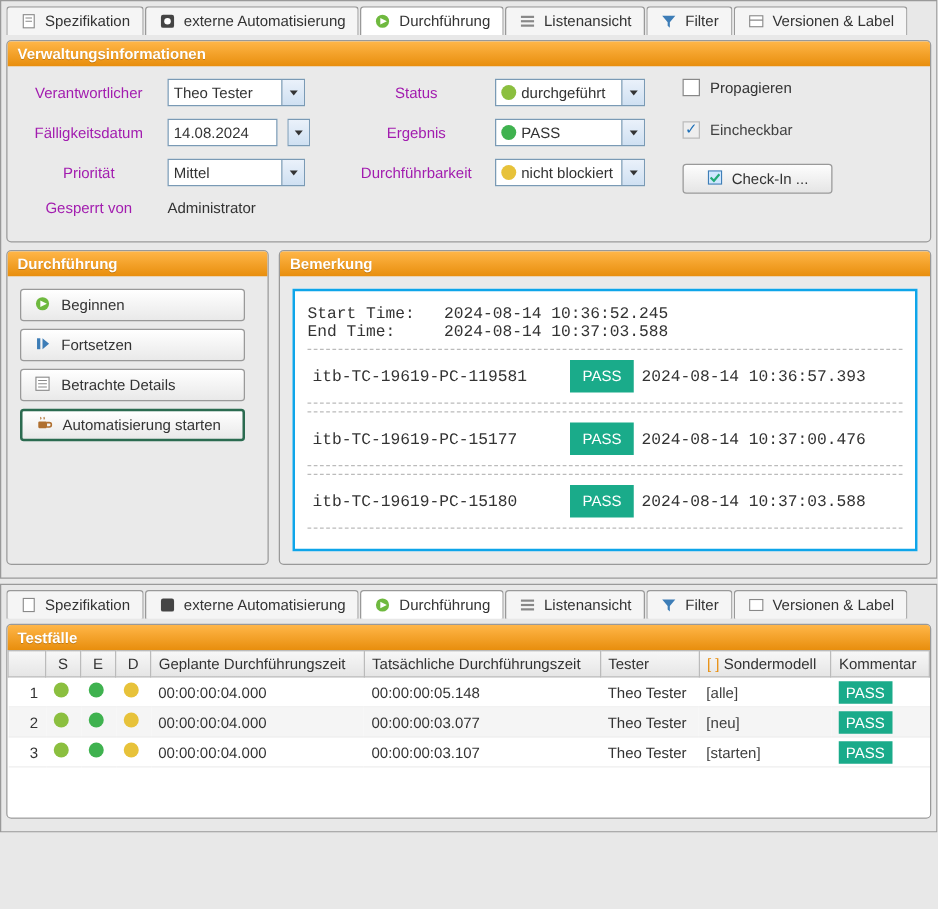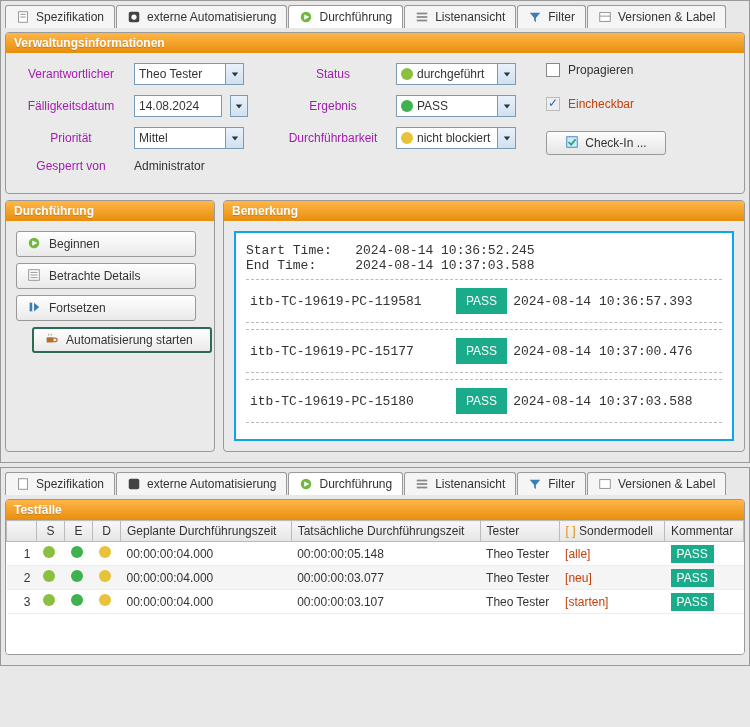--- a/index.html
+++ b/index.html
@@ -19,31 +19,31 @@
   .arrow svg { width:8px; height:8px; }
   .status-dot { width:12px; height:12px; border-radius:50%; margin-right:4px; display:inline-block; flex-shrink:0; }
   .btn { display:flex; align-items:center; gap:6px; padding:3px 12px; background:linear-gradient(#fdfdfd,#e5e5e5); border:1px solid #999; border-radius:3px; cursor:pointer; height:24px; }
   .btn.disabled { color:#aaa; }
   .checkbox { width:14px; height:14px; border:1px solid #888; background:#fff; display:inline-block; position:relative; }
   .checkbox.checked::after { content:"✓"; position:absolute; top:-2px; left:1px; color:#1d6fb7; font-size:12px; }
   .checkbox.disabled { background:#eee; border-color:#bbb; }
   .two-col { display:flex; gap:8px; align-items:stretch; }
   .left-buttons { display:flex; flex-direction:column; gap:6px; }
   .action-btn { display:flex; align-items:center; gap:8px; padding:4px 10px; background:linear-gradient(#fff,#e9e9e9); border:1px solid #999; border-radius:3px; cursor:pointer; width:180px; height:26px; }
-  .action-btn.active { border:2px solid #2b6b50;margin-left:16px; }
+  .action-btn.active { border:2px solid #2b6b50; }
   .bemerkung-body { background:#fff; border:2px solid #0ea5e9; padding:10px; font-family:"Courier New",monospace; font-size:13px; min-height:210px; }
   .step-row { display:flex; align-items:center; gap:6px; border-top:1px dashed #bbb; border-bottom:1px dashed #bbb; padding:8px 4px; margin-top:6px; }
   .step-id { width:200px; }
   .step-ts { flex:1; }
   .pass-badge { background:#1aab8a; color:#fff; padding:6px 10px; font-size:12px; font-family:Arial; }
   .table { width:100%; border-collapse:collapse; font-size:12px; }
   .table th { background:linear-gradient(#f7f7f7,#e5e5e5); border:1px solid #bbb; padding:3px 6px; text-align:left; font-weight:normal; color:#333; }
   .table td { padding:4px 6px; border-bottom:1px solid #eee; }
   .table tr.odd { background:#f5f5f5; }
-  .muted { color:#c2410c; }
+  .muted { color:#404040; }
   .hint { text-align:right; font-size:11px; color:#333; padding:2px 6px; }
   .col-right { display:flex; flex-direction:column; gap:10px;justify-content:center; }
 </style>
 </head>
 <body>
 
 <div class="frame">
 
   <div class="tabs">
     <div class="tab">
@@ -203,33 +203,33 @@
       <div class="panel-body left-buttons">
         <div class="action-btn">
           <span><svg width="14" height="14" viewBox="0 0 16 16">
                 <circle cx="8" cy="8" r="6" fill="#6fb93f"></circle>
                 <polygon points="6,5 12,8 6,11" fill="#fff"></polygon>
               </svg></span>
           <span>Beginnen</span>
         </div>
         <div class="action-btn">
           <span><svg width="14" height="14" viewBox="0 0 16 16">
+                <rect x="3" y="3" width="3" height="10" fill="#3d7db7"></rect>
+                <polygon points="8,3 14,8 8,13" fill="#3d7db7"></polygon>
+              </svg></span>
+          <span>Fortsetzen</span>
+        </div>
+        <div class="action-btn">
+          <span><svg width="14" height="14" viewBox="0 0 16 16">
                 <rect x="2" y="2" width="12" height="12" fill="#fff" stroke="#888"></rect>
                 <line x1="4" y1="5" x2="12" y2="5" stroke="#888"></line>
                 <line x1="4" y1="8" x2="12" y2="8" stroke="#888"></line>
                 <line x1="4" y1="11" x2="12" y2="11" stroke="#888"></line>
               </svg></span>
           <span>Betrachte Details</span>
-        </div>
-        <div class="action-btn">
-          <span><svg width="14" height="14" viewBox="0 0 16 16">
-                <rect x="3" y="3" width="3" height="10" fill="#3d7db7"></rect>
-                <polygon points="8,3 14,8 8,13" fill="#3d7db7"></polygon>
-              </svg></span>
-          <span>Fortsetzen</span>
         </div>
         <div class="action-btn active">
           <span><svg width="14" height="14" viewBox="0 0 16 16">
                 <rect x="3" y="6" width="8" height="6" rx="1" fill="#b07030"></rect>
                 <path d="M11 7 h2 a2 2 0 0 1 0 4 h-2" fill="none" stroke="#b07030" stroke-width="1.5"></path>
                 <path d="M5 2 q1 1 0 2 M8 2 q1 1 0 2" fill="none" stroke="#b07030"></path>
               </svg></span>
           <span>Automatisierung starten</span>
         </div>
       </div>

